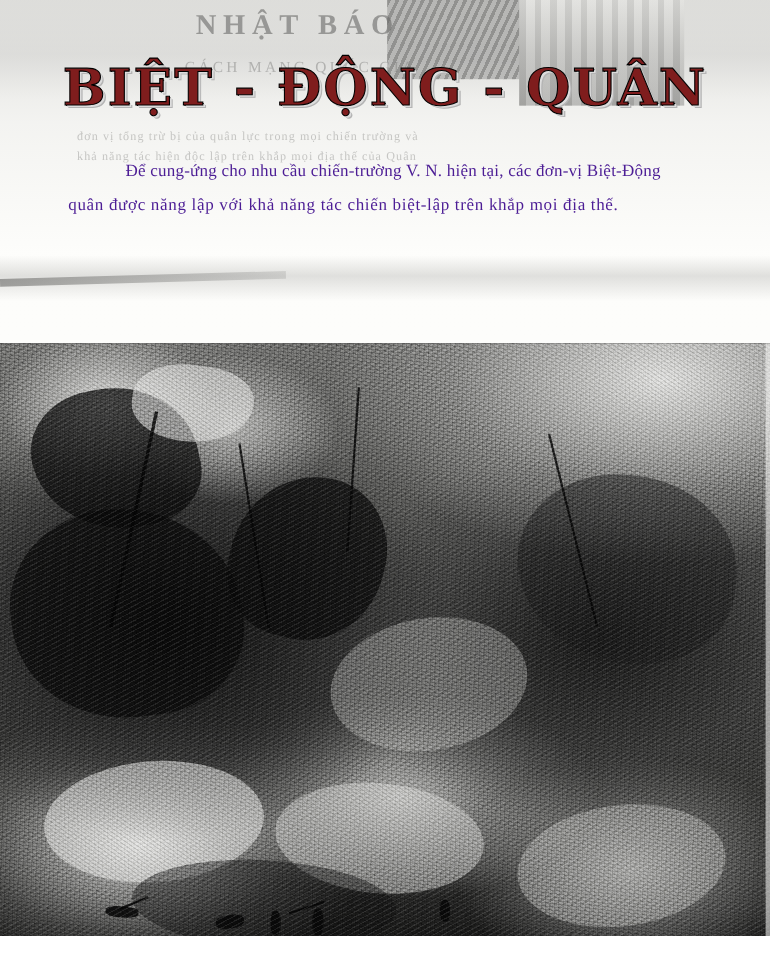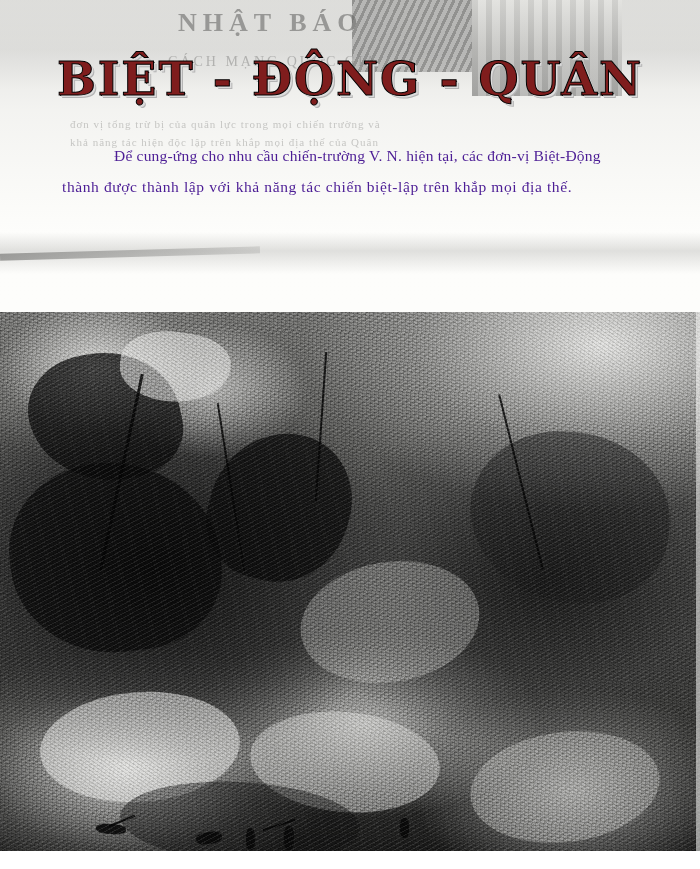--- a/index.html
+++ b/index.html
@@ -252,21 +252,21 @@
     <div class="ghost-text ghost-line ghost-l2">khả năng tác hiện độc lập trên khắp mọi địa thế của Quân</div>
     <div class="ghost-photo-c"></div>
     <div class="ghost-streak"></div>
     <div class="ghost-barrel"></div>
   </div>
 
   <div class="heading">BIỆT - ĐỘNG - QUÂN</div>
 
   <div class="body-text">
     <span class="body-line line-1">Để cung-ứng cho nhu cầu chiến-trường V. N. hiện tại, các đơn-vị Biệt-Động</span>
-    <span class="body-line line-2">thành được thành lập với khả năng tác chiến biệt-lập trên khắp mọi địa thế.</span>
+    <span class="body-line line-2">quân được năng lập với khả năng tác chiến biệt-lập trên khắp mọi địa thế.</span>
   </div>
 
   <div class="photo">
     <div class="photo-base"></div>
     <div class="rock r1"></div>
     <div class="rock r2"></div>
     <div class="rock r3"></div>
     <div class="rock r4"></div>
     <div class="rock r5"></div>
     <div class="rock r6"></div>

